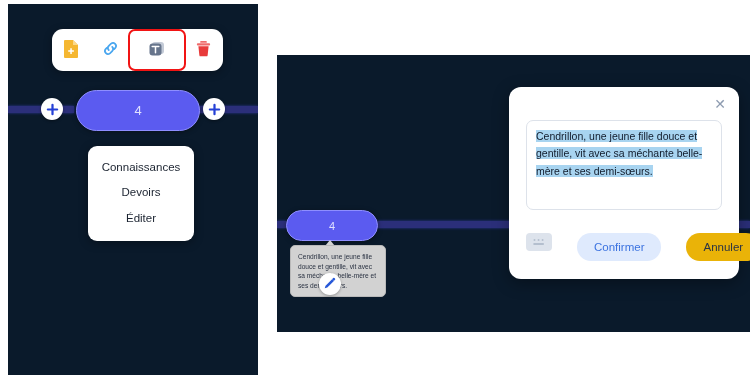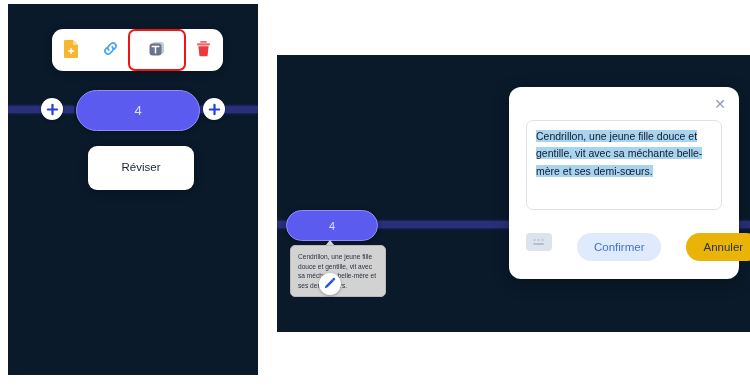--- a/index.html
+++ b/index.html
@@ -325,21 +325,27 @@
       </svg>
     </span>
   </div>
 
   <div class="node-pill" id="left-node">
     <span>4</span>
   </div>
 
   <div id="context-menu">
     <div class="menu-item">
-      <span>Réviser</span>
+      <span>Connaissances</span>
+    </div>
+    <div class="menu-item">
+      <span>Devoirs</span>
+    </div>
+    <div class="menu-item">
+      <span>Éditer</span>
     </div>
   </div>
 
 </div>
 
 <div class="canvas" id="right-canvas">
 
   <div class="edge-line glow" style="left:0px; top:166px; width:10px;"></div>
   <div class="edge-line glow" style="left:99px; top:166px; width:374px;"></div>
 

